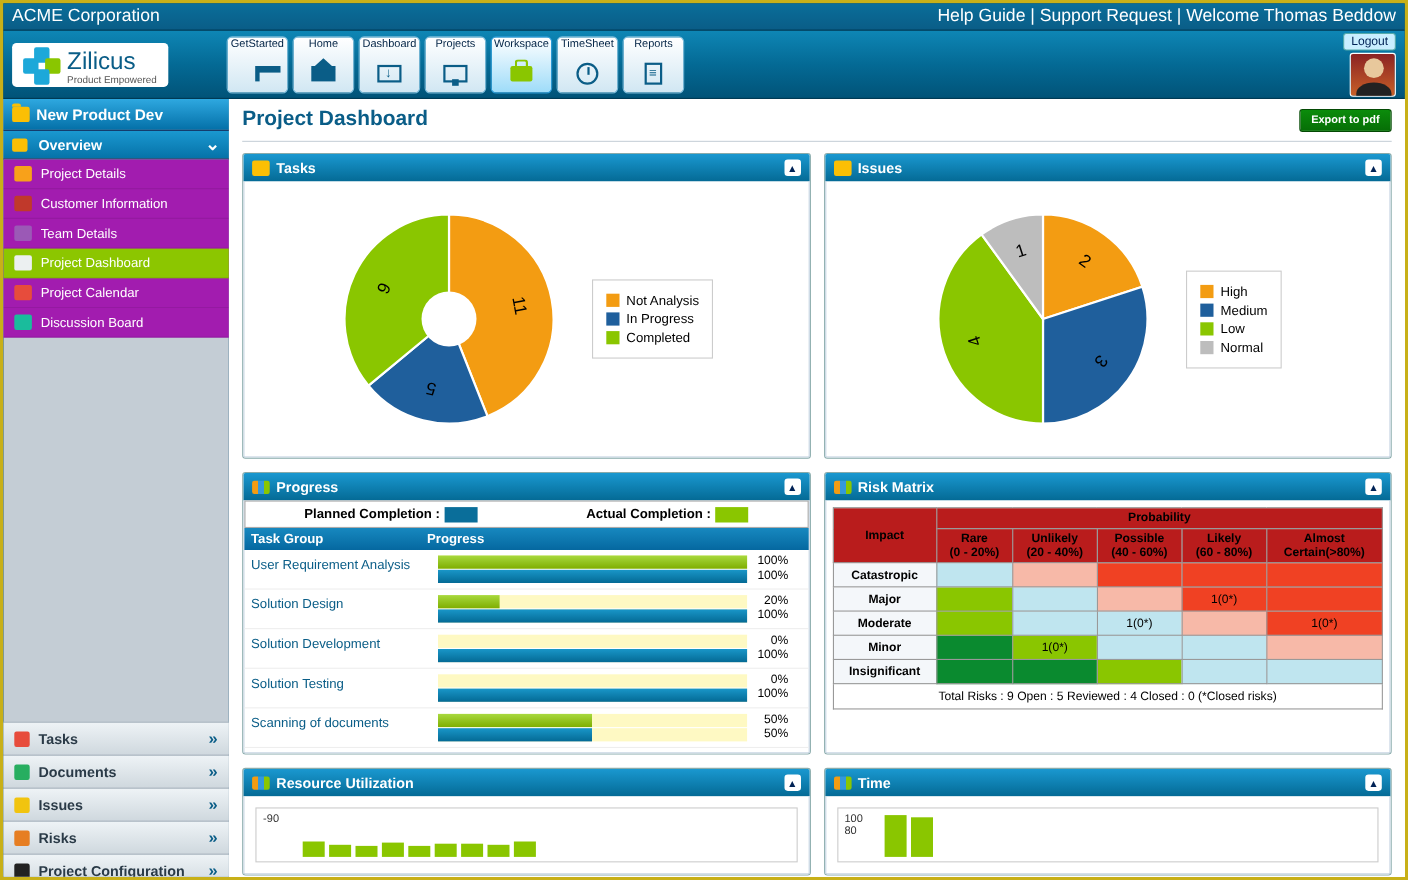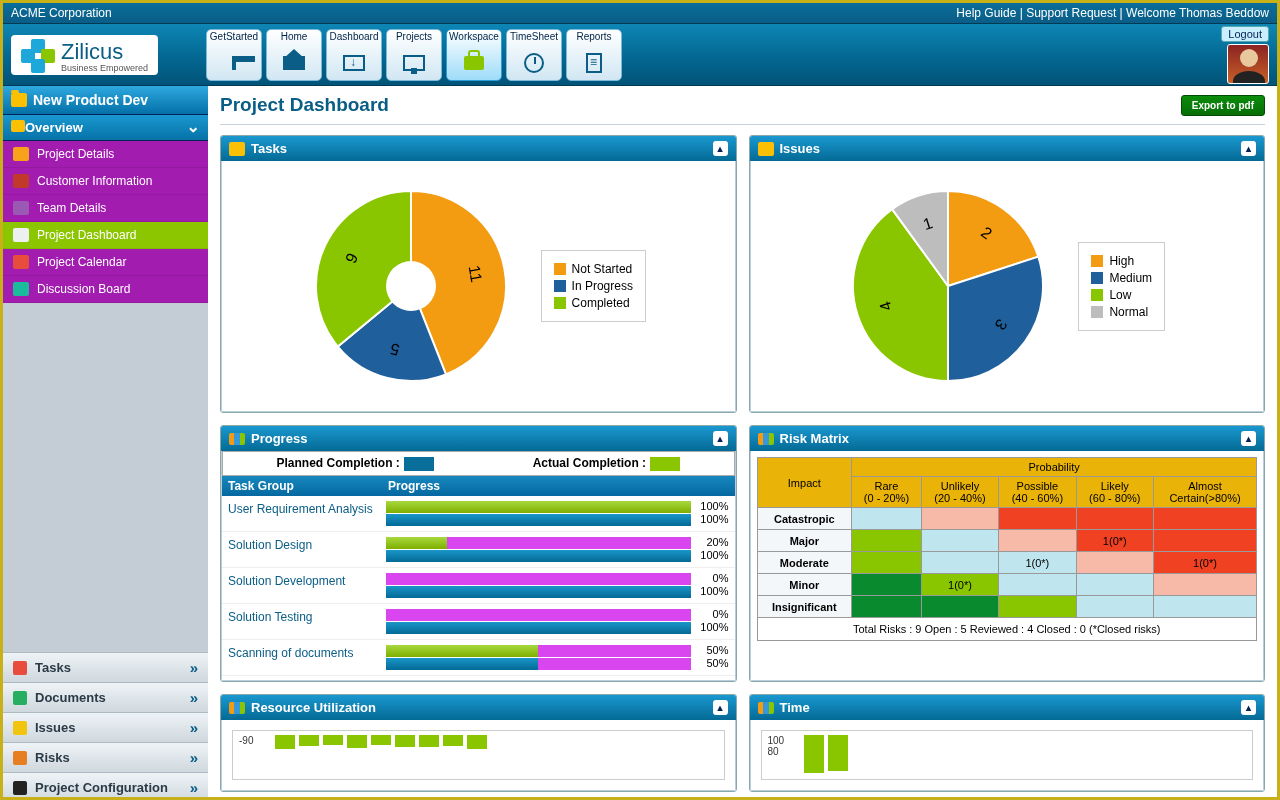--- a/index.html
+++ b/index.html
@@ -1,17 +1,17 @@
 <!DOCTYPE html>
 <html><head>
 <meta charset="utf-8">
 <style>
 *{box-sizing:border-box;margin:0;padding:0;font-family:Arial,Helvetica,sans-serif}
 body{width:1280px;height:800px;overflow:hidden;background:#004a6b;border:3px solid #c8b018}
-.topbar{background:linear-gradient(#0a6e9a,#0a5d87);color:#fff;font-size:12px;padding:3px 8px;display:flex;justify-content:space-between;border-bottom:1px solid #003a55}
+.topbar{background:linear-gradient(#0a6e9a,#0a5d87);color:#fff;font-size:16px;padding:3px 8px;display:flex;justify-content:space-between;border-bottom:1px solid #003a55}
 .topbar a{color:#fff;text-decoration:none;cursor:pointer}
 .header{background:linear-gradient(#0e86b5,#046a95 50%,#015378);height:62px;display:flex;align-items:center;padding:0 8px;border-bottom:1px solid #003a55}
 .logo{width:185px;display:flex;align-items:center;color:#fff}
 .logo-mark{width:34px;height:34px;position:relative;margin-right:6px}
 .logo-mark span{position:absolute;width:14px;height:14px;border-radius:2px}
 .logo-mark .a{top:0;left:10px;background:#1da8d9}
 .logo-mark .b{top:10px;left:0;background:#1da8d9}
 .logo-mark .c{top:10px;left:20px;background:#8ac600}
 .logo-mark .d{top:20px;left:10px;background:#1da8d9}
 .logo-text{font-size:22px;font-weight:normal;color:#0a5d87;text-shadow:0 1px #fff}
@@ -27,21 +27,21 @@
 .avatar{width:42px;height:40px;background:linear-gradient(#8b2323,#c86028);border-radius:3px;border:1px solid #fff;position:relative;overflow:hidden}
 .avatar::before{content:"";position:absolute;width:18px;height:18px;background:#e8c89c;border-radius:50%;top:4px;left:12px}
 .avatar::after{content:"";position:absolute;width:32px;height:20px;background:#222;border-radius:50% 50% 0 0;bottom:-8px;left:5px}
 
 .main{display:flex;height:calc(800px - 84px)}
 .sidebar{width:205px;background:#c4cdd5;display:flex;flex-direction:column}
 .side-head{background:linear-gradient(#2ea8e0,#0470a8);color:#fff;font-weight:bold;font-size:14px;padding:6px 8px;display:flex;align-items:center;gap:6px;border-bottom:1px solid #025}
 .side-head .ico{width:16px;height:14px;background:#fbbf04;border-radius:2px;position:relative}
 .side-head .ico::before{content:"";position:absolute;width:8px;height:3px;background:#fbbf04;top:-3px;left:0;border-radius:2px 2px 0 0}
 .side-section{background:linear-gradient(#1a98d0,#0672a8);color:#fff;font-weight:bold;font-size:13px;padding:5px 8px;display:flex;align-items:center;justify-content:space-between;border-bottom:1px solid #025;cursor:pointer}
-.side-section .lf{display:flex;align-items:flex-start;gap:0}
+.side-section .lf{display:flex;align-items:center;gap:10px}
 .side-items{background:#a21caf}
 .side-item{padding:6px 10px;color:#fff;font-size:12px;display:flex;align-items:center;gap:8px;cursor:pointer;border-bottom:1px solid rgba(0,0,0,.08)}
 .side-item.active{background:#8cc600}
 .side-item .si{width:16px;height:14px;border-radius:2px;display:inline-block}
 .side-bottom{margin-top:auto}
 .side-nav{background:linear-gradient(#eef3f6,#cfd8de);border-top:1px solid #aeb9c2;color:#2a3a47;font-size:13px;font-weight:bold;padding:6px 10px;display:flex;align-items:center;justify-content:space-between;cursor:pointer}
 .side-nav .lf{display:flex;align-items:center;gap:8px}
 .chev{font-weight:bold;color:#0a5d87}
 
 .content{flex:1;background:#fff;overflow:auto;padding:0 12px 12px;position:relative}
@@ -66,31 +66,31 @@
 .sw{width:12px;height:12px;display:inline-block}
 
 .prog-head{display:flex;justify-content:space-around;font-size:12px;font-weight:bold;padding:4px;border:1px solid #aaa}
 .prog-head .sw{width:30px;height:14px;vertical-align:middle;margin-left:4px}
 .task-th{background:linear-gradient(#1788bf,#0568a0);color:#fff;font-size:12px;font-weight:bold;display:flex}
 .task-th div{padding:3px 6px}
 .task-th .c1{width:160px}
 .task-row{display:flex;font-size:12px;border-bottom:1px solid #eee;padding:4px 0}
 .task-row .c1{width:160px;padding:2px 6px;color:#0a5d87}
 .task-row .c2{flex:1;padding-right:40px;position:relative}
-.bar-track{height:12px;background:#d946ef;position:relative;margin:1px 4px}
+.bar-track{height:12px;background:#fef9c3;position:relative;margin:1px 16px}
 .bar-fill{height:100%;position:absolute;left:0;top:0}
 .bar-lbl{position:absolute;right:-38px;top:-1px;font-size:11px}
 
 .matrix{width:100%;border-collapse:collapse;font-size:11px}
 .matrix th,.matrix td{border:1px solid #999;padding:3px 4px;text-align:center}
-.matrix th{background:#eab308;font-weight:normal}
+.matrix th{background:#b91c1c;font-weight:bold}
 .matrix .impact-lbl{font-weight:bold;text-align:center;background:#f4f7fa}
 .risk-foot{text-align:center;font-size:11px;padding:5px;border:1px solid #999;border-top:none}
 
-.mini-chart{border:1px solid #ccc;height:50px;padding:4px 8px;display:flex;gap:4px;position:relative}
+.mini-chart{border:1px solid #ccc;height:50px;padding:4px 8px;display:flex;align-items:flex-end;gap:4px;position:relative}
 .mini-chart .yl{position:absolute;left:6px;top:4px;font-size:10px;color:#333}
 .mini-bar{width:20px;background:#8ac600;height:14px}
 
 
 .ni{width:26px;height:22px;position:relative}
 .ni-sign{width:4px;height:14px;background:#0a5d87;margin:auto}
 .ni-sign::before{content:"";position:absolute;width:20px;height:6px;background:#0a5d87;top:0;left:3px}
 .ni-home{width:22px;height:14px;background:#0a5d87;margin:auto;position:relative}
 .ni-home::before{content:"";position:absolute;border:11px solid transparent;border-bottom:10px solid #0a5d87;top:-18px;left:0}
 .ni-dash{width:22px;height:16px;border:2px solid #0a5d87;margin:auto;position:relative}
@@ -123,21 +123,21 @@
   <div class="logo">
     <div class="logo-box">
       <div class="logo-mark">
           <span class="a"></span>
           <span class="b"></span>
           <span class="c"></span>
           <span class="d"></span>
         </div>
       <div>
         <div class="logo-text">Zilicus</div>
-        <div class="logo-sub">Business Empowered</div>
+        <div class="logo-sub">Product Empowered</div>
       </div>
     </div>
   </div>
   <div class="navtabs" id="navtabs">
       <div class="navtab">
         <div class="navtab-label">GetStarted</div>
         <div class="navtab-icon">
           <div class="ni ni-sign"></div>
         </div>
       </div>
@@ -285,21 +285,21 @@
                   <text x="158.93723504372133" y="88.75712112485652" text-anchor="middle" font-size="16" transform="rotate(79.2 158.93723504372133 88.75712112485652)">11</text>
                   <path d="M 100 100 L 134.9718325050444 188.3287661593839 A 95 95 0 0 1 26.80124193630003 160.55527902612553 Z" fill="#1f5f9c" stroke="#fff" stroke-width="2"></path>
                   <text x="85.0786067701087" y="158.11498966771785" text-anchor="middle" font-size="16" transform="rotate(194.4 85.0786067701087 158.11498966771785)">5</text>
                   <path d="M 100 100 L 26.80124193630003 160.55527902612553 A 95 95 0 0 1 99.99999999999999 5 Z" fill="#8ac600" stroke="#fff" stroke-width="2"></path>
                   <text x="45.71037685203882" y="74.45324250609566" text-anchor="middle" font-size="16" transform="rotate(295.2 45.71037685203882 74.45324250609566)">9</text>
                   <circle cx="100" cy="100" r="25" fill="#fff"></circle>
                 </svg></div>
             <div class="legend" id="legend-tasks">
                 <div class="legend-row">
                   <span class="sw" style="background:#f39c12"></span>
-                  <span>Not Started</span>
+                  <span>Not Analysis</span>
                 </div>
                 <div class="legend-row">
                   <span class="sw" style="background:#1f5f9c"></span>
                   <span>In Progress</span>
                 </div>
                 <div class="legend-row">
                   <span class="sw" style="background:#8ac600"></span>
                   <span>Completed</span>
                 </div>
               </div>

